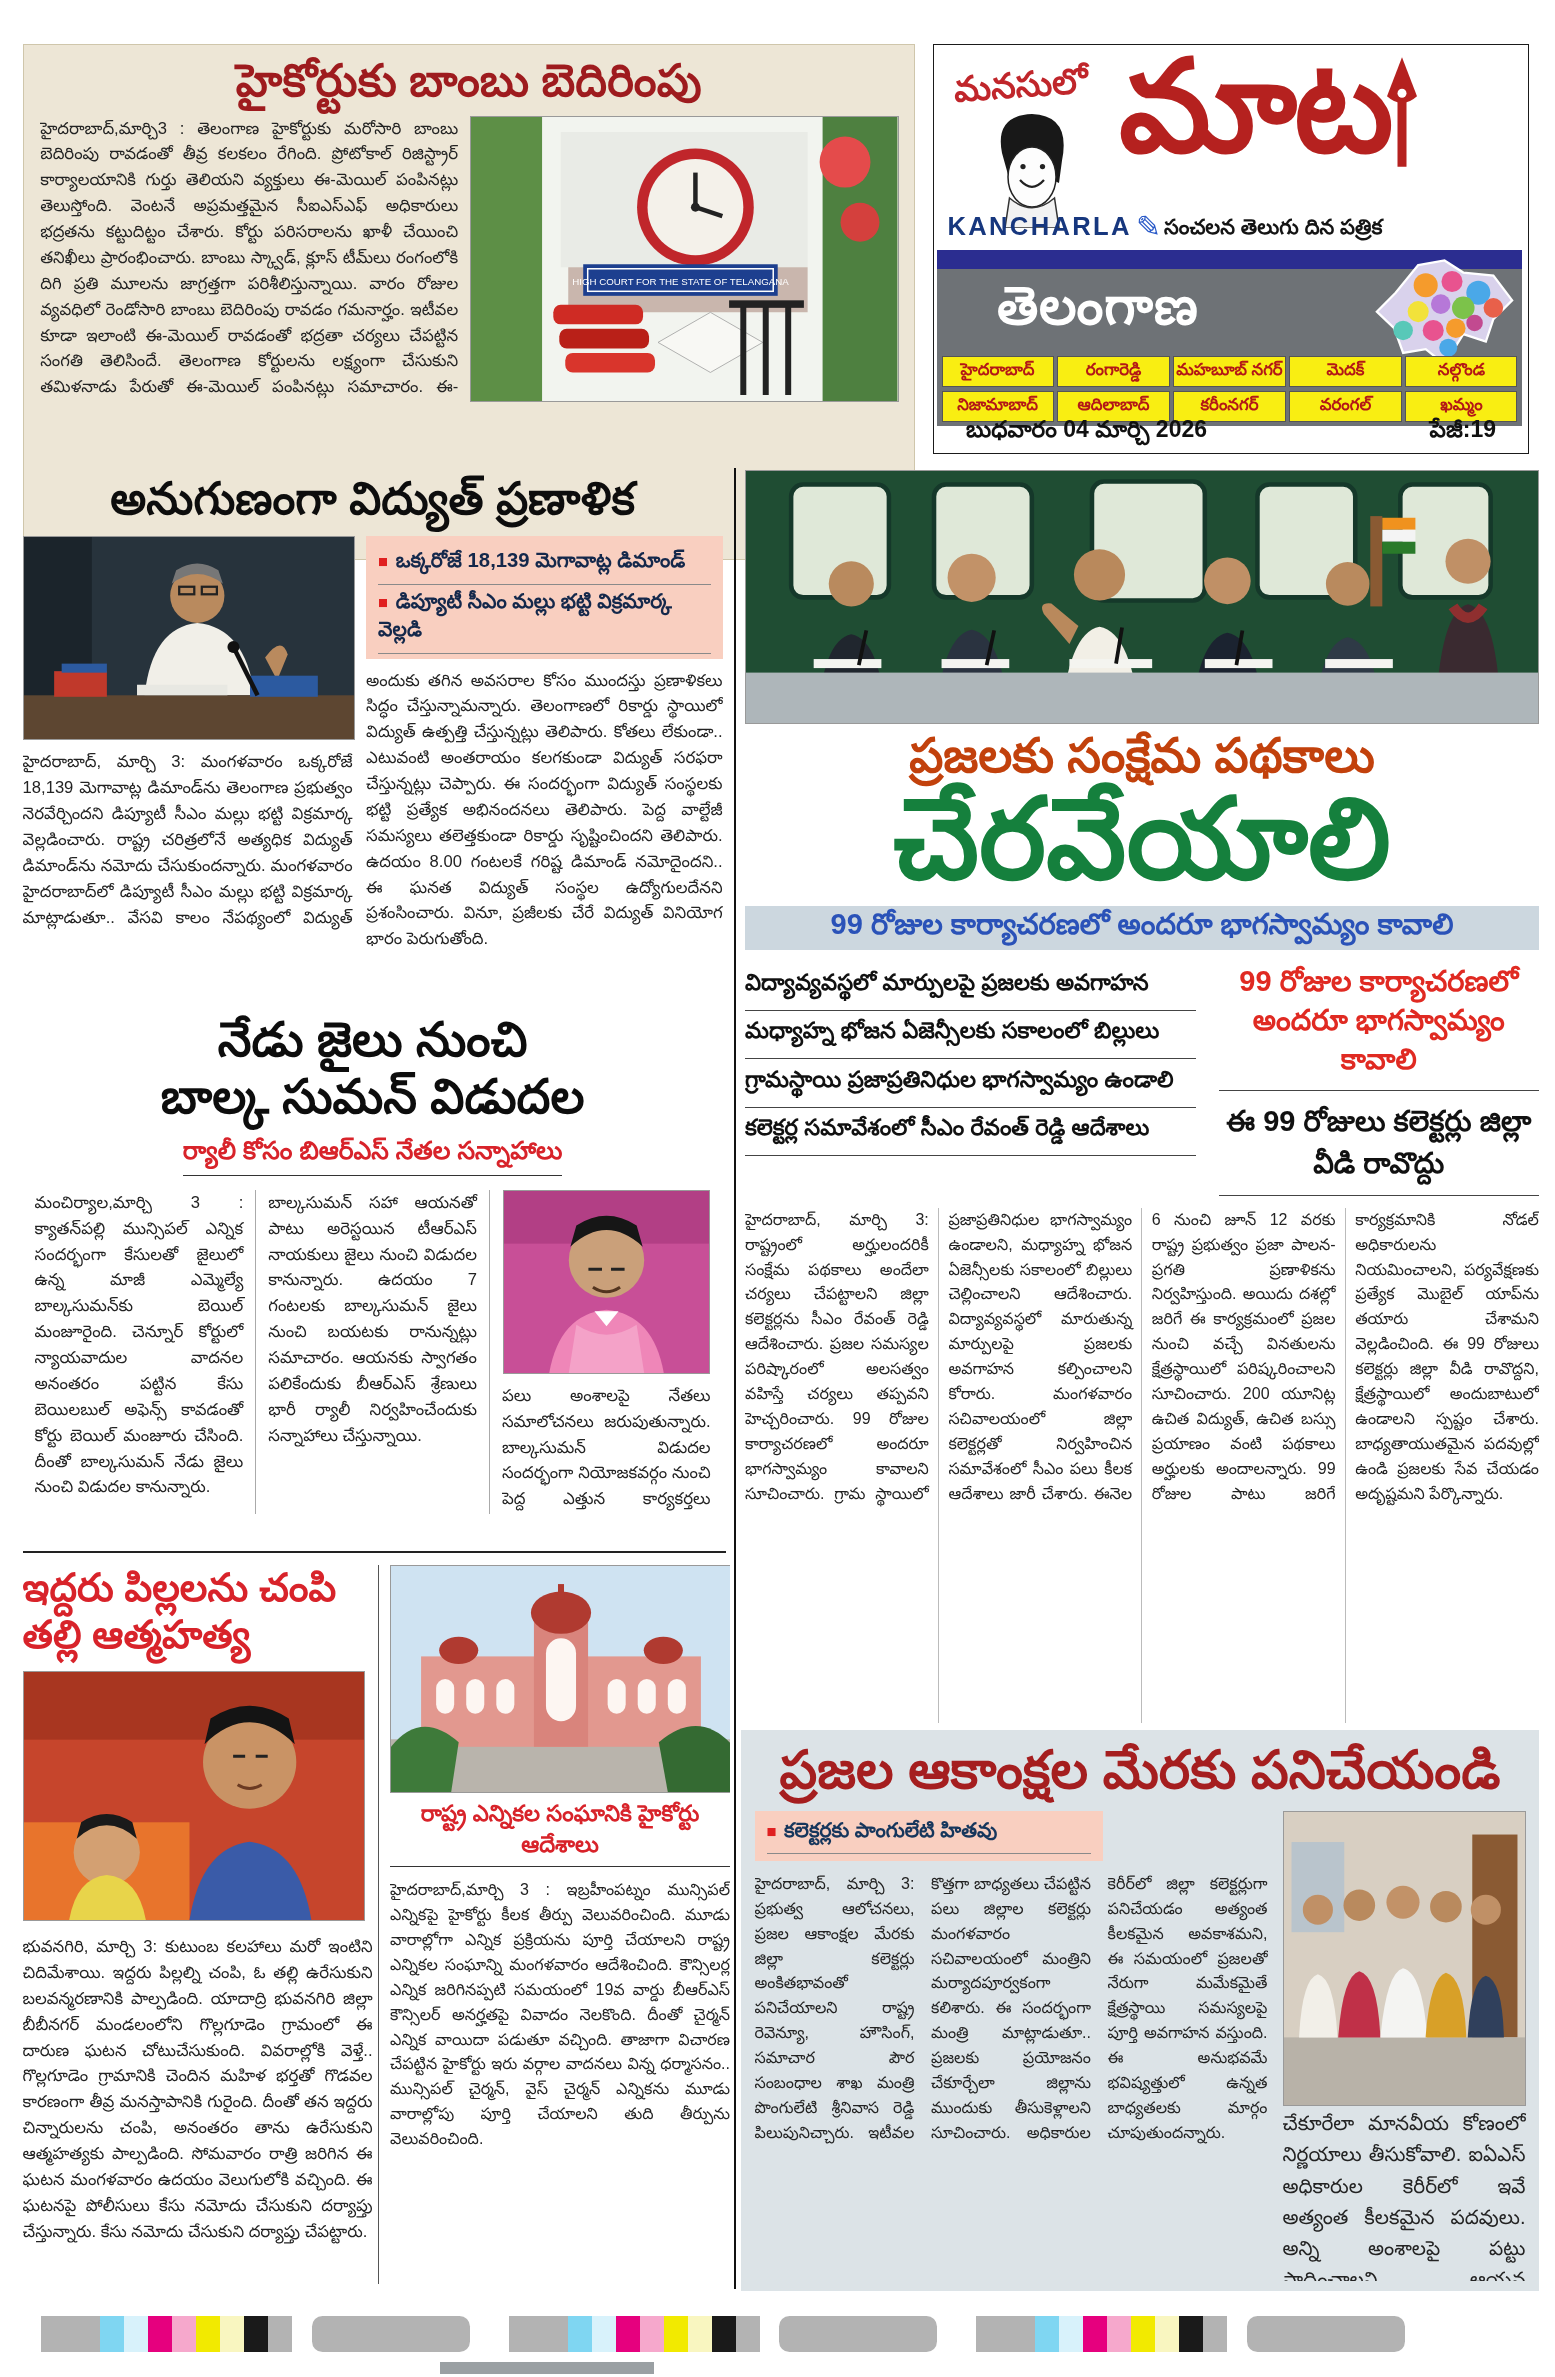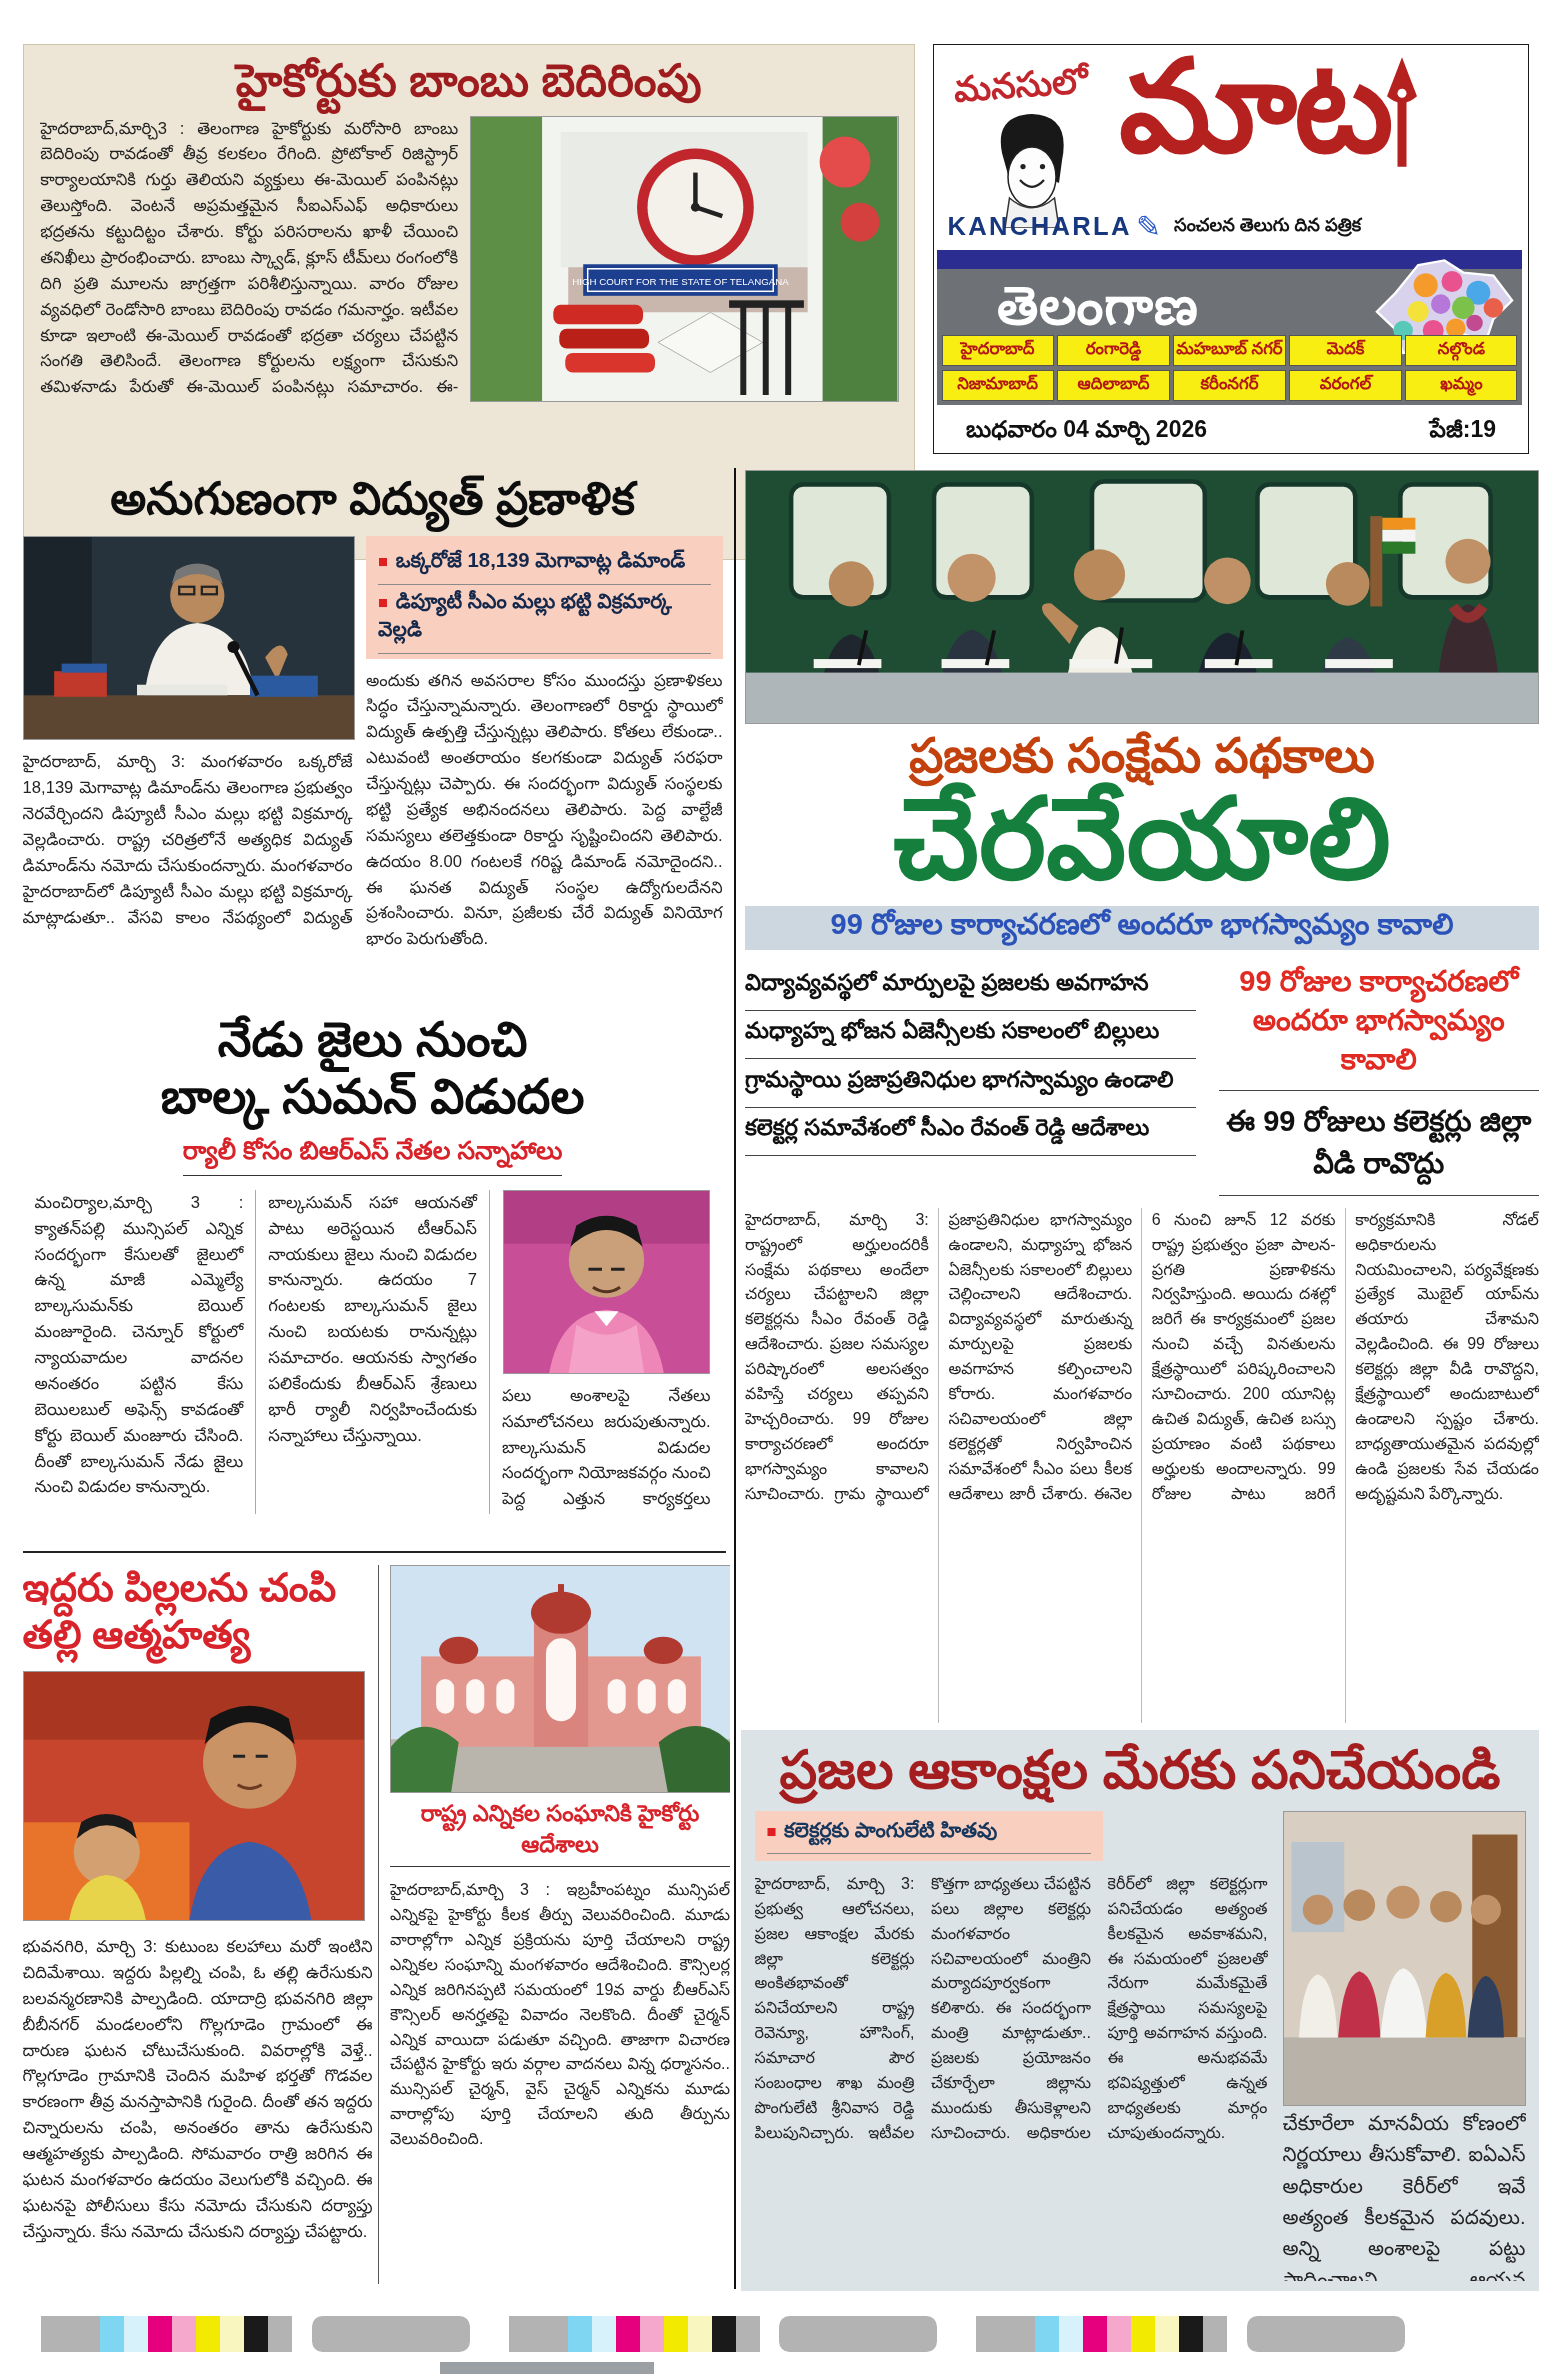--- a/index.html
+++ b/index.html
@@ -11,24 +11,24 @@
   .bomb-box{left:22.6px;top:44px;width:892px;height:516px;background:#ede6d6;border:0.8px solid #cfc6ab;box-sizing:border-box;}
   .bomb-head{text-align:center;color:#9e1b1e;font-weight:bold;font-size:45px;line-height:1.1;padding-top:10.5px;}
   .bomb-row{display:flex;gap:12px;padding:10.5px 15px 0 16.6px;}
   .bomb-body{width:418px;height:284px;}
   .bomb-photo{flex:1;height:284px;border:0.8px solid #999;overflow:hidden;}
   
   .mast{left:933px;top:44px;width:596px;height:410px;border:1.5px solid #1a1a1a;background:#fff;box-sizing:border-box;}
   .mast-tag{position:absolute;left:19.6px;top:19.6px;font-size:35px;font-weight:bold;color:#c0262b;transform:rotate(-4deg);}
   .mast-title{position:absolute;left:185px;top:-13.5px;font-size:129px;font-weight:800;color:#b5211f;letter-spacing:-3px;}
   .mast-brand{position:absolute;left:13.5px;top:167px;font-size:25.6px;font-weight:800;color:#17377e;letter-spacing:2.3px;}
-  .mast-sub{position:absolute;left:240px;top:170px;font-size:18px;font-weight:bold;color:#141414;}
+  .mast-sub{position:absolute;left:230px;top:170px;font-size:21px;font-weight:bold;color:#141414;}
   .mast-penicon{position:absolute;left:202px;top:164px;font-size:30px;color:#2a5ac8;}
   .blue-bar{position:absolute;left:3px;top:205px;width:585px;height:19.6px;background:#2b2d90;}
-  .tg-box{position:absolute;left:3px;top:224px;width:585px;height:136px;background:#6e7276;text-decoration:underline;}
+  .tg-box{position:absolute;left:3px;top:224px;width:585px;height:157px;background:#6e7276;text-decoration:underline;}
   .tg-title{position:absolute;left:60px;top:6px;font-size:53px;font-weight:800;color:#ffffff;letter-spacing:0.8px;}
   .dist-rows{position:absolute;left:4.5px;right:4.5px;bottom:4.5px;display:flex;flex-direction:column;gap:3.8px;}
   .dist-row{display:flex;gap:3.8px;}
   .dist-cell{flex:1;background:#f9ee12;color:#b31717;font-weight:bold;font-size:16.6px;text-align:center;
              padding:3px 0;border:0.8px solid #555;}
   .date-row{position:absolute;left:0;bottom:0;width:100%;height:42px;display:flex;align-items:center;
             justify-content:space-between;padding:0 32px;box-sizing:border-box;font-size:23px;font-weight:bold;color:#111;}
   
   .power{left:22.6px;top:474px;width:700px;height:534px;overflow:hidden;}
   .power-h{ text-align:center;font-size:45px;font-weight:800;color:#0d0d0d;line-height:1.12;}

